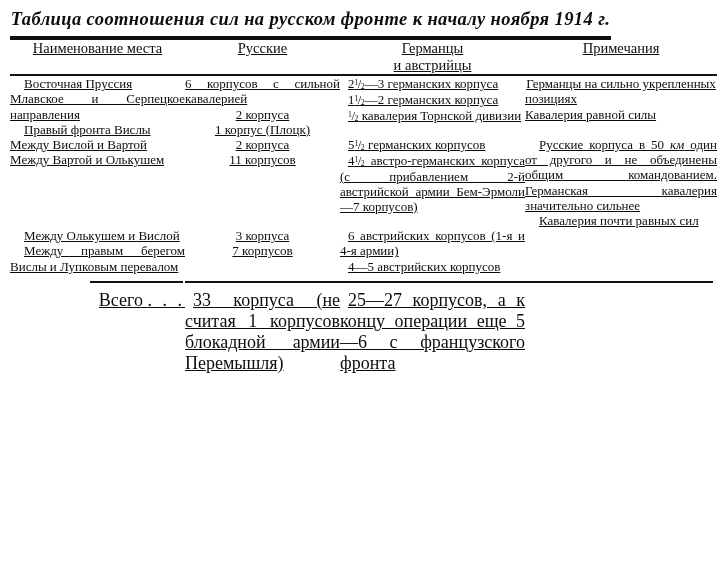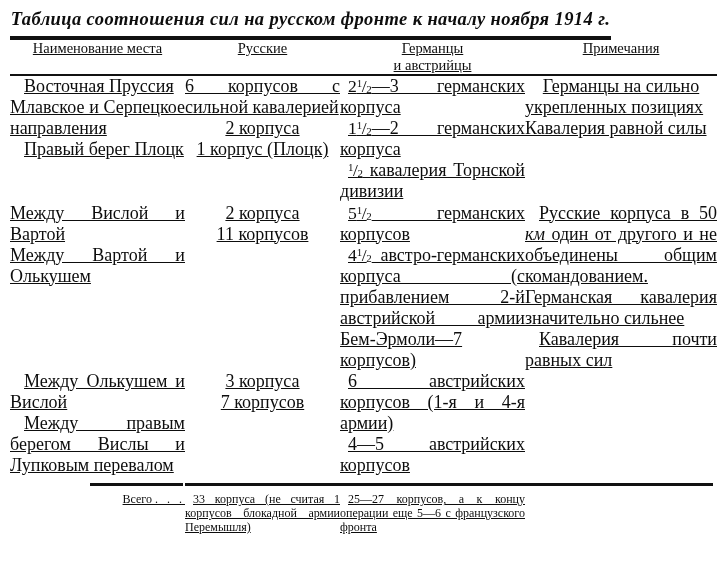--- a/index.html
+++ b/index.html
@@ -73,21 +73,21 @@
     font-size: 14.5px;
     text-align: center;
     padding: 11px 6px 9px 6px;
     line-height: 1.18;
     font-family: "Liberation Serif", "DejaVu Serif", serif;
   }
   thead tr.head-row th { border-bottom: 2.5px solid #111; }
 
   
   tbody td {
-    font-size: 18px;
+    font-size: 13px;
     line-height: 1.17;
     padding: 3px 7px 2px 7px;
     font-family: "Liberation Serif", "DejaVu Serif", serif;
   }
 
   .cell-block { display: block; }
 
   
   .just {
     text-align: justify;
@@ -131,21 +131,21 @@
   .totals-sep-wrap { position: relative; height: 16px; }
   .sep-seg {
     position: absolute;
     height: 2.5px;
     background: #111;
     top: 7px;
   }
   .sep-a { left: 80px; right: 2px; }
 
   tfoot td {
-    font-size: 12px;
+    font-size: 18px;
     line-height: 1.17;
     padding: 4px 7px 2px 7px;
     font-family: "Liberation Serif", "DejaVu Serif", serif;
   }
 
   .totals-label {
     text-align: right;
     padding-right: 6px;
     white-space: nowrap;
   }
@@ -180,21 +180,21 @@
       </tr>
     </thead>
 
     <tbody>
 
       <tr>
         <td class="vr">
           <span class="seg just indent">Восточная Пруссия</span>
           <span class="gap-4"></span>
           <span class="seg just">Млавское и Серпецкое направления</span>
-          <span class="seg just indent">Правый берег Плоцк</span>
+          <span class="seg just indent">Правый фронта Вислы</span>
         </td>
 
         <td class="vr">
           <span class="seg just">6 корпусов с сильной кавалерией</span>
           <span class="seg ctr">2 корпуса</span>
           <span class="gap-6"></span>
           <span class="seg ctr">1 корпус (Плоцк)</span>
         </td>
 
         <td class="vr">

